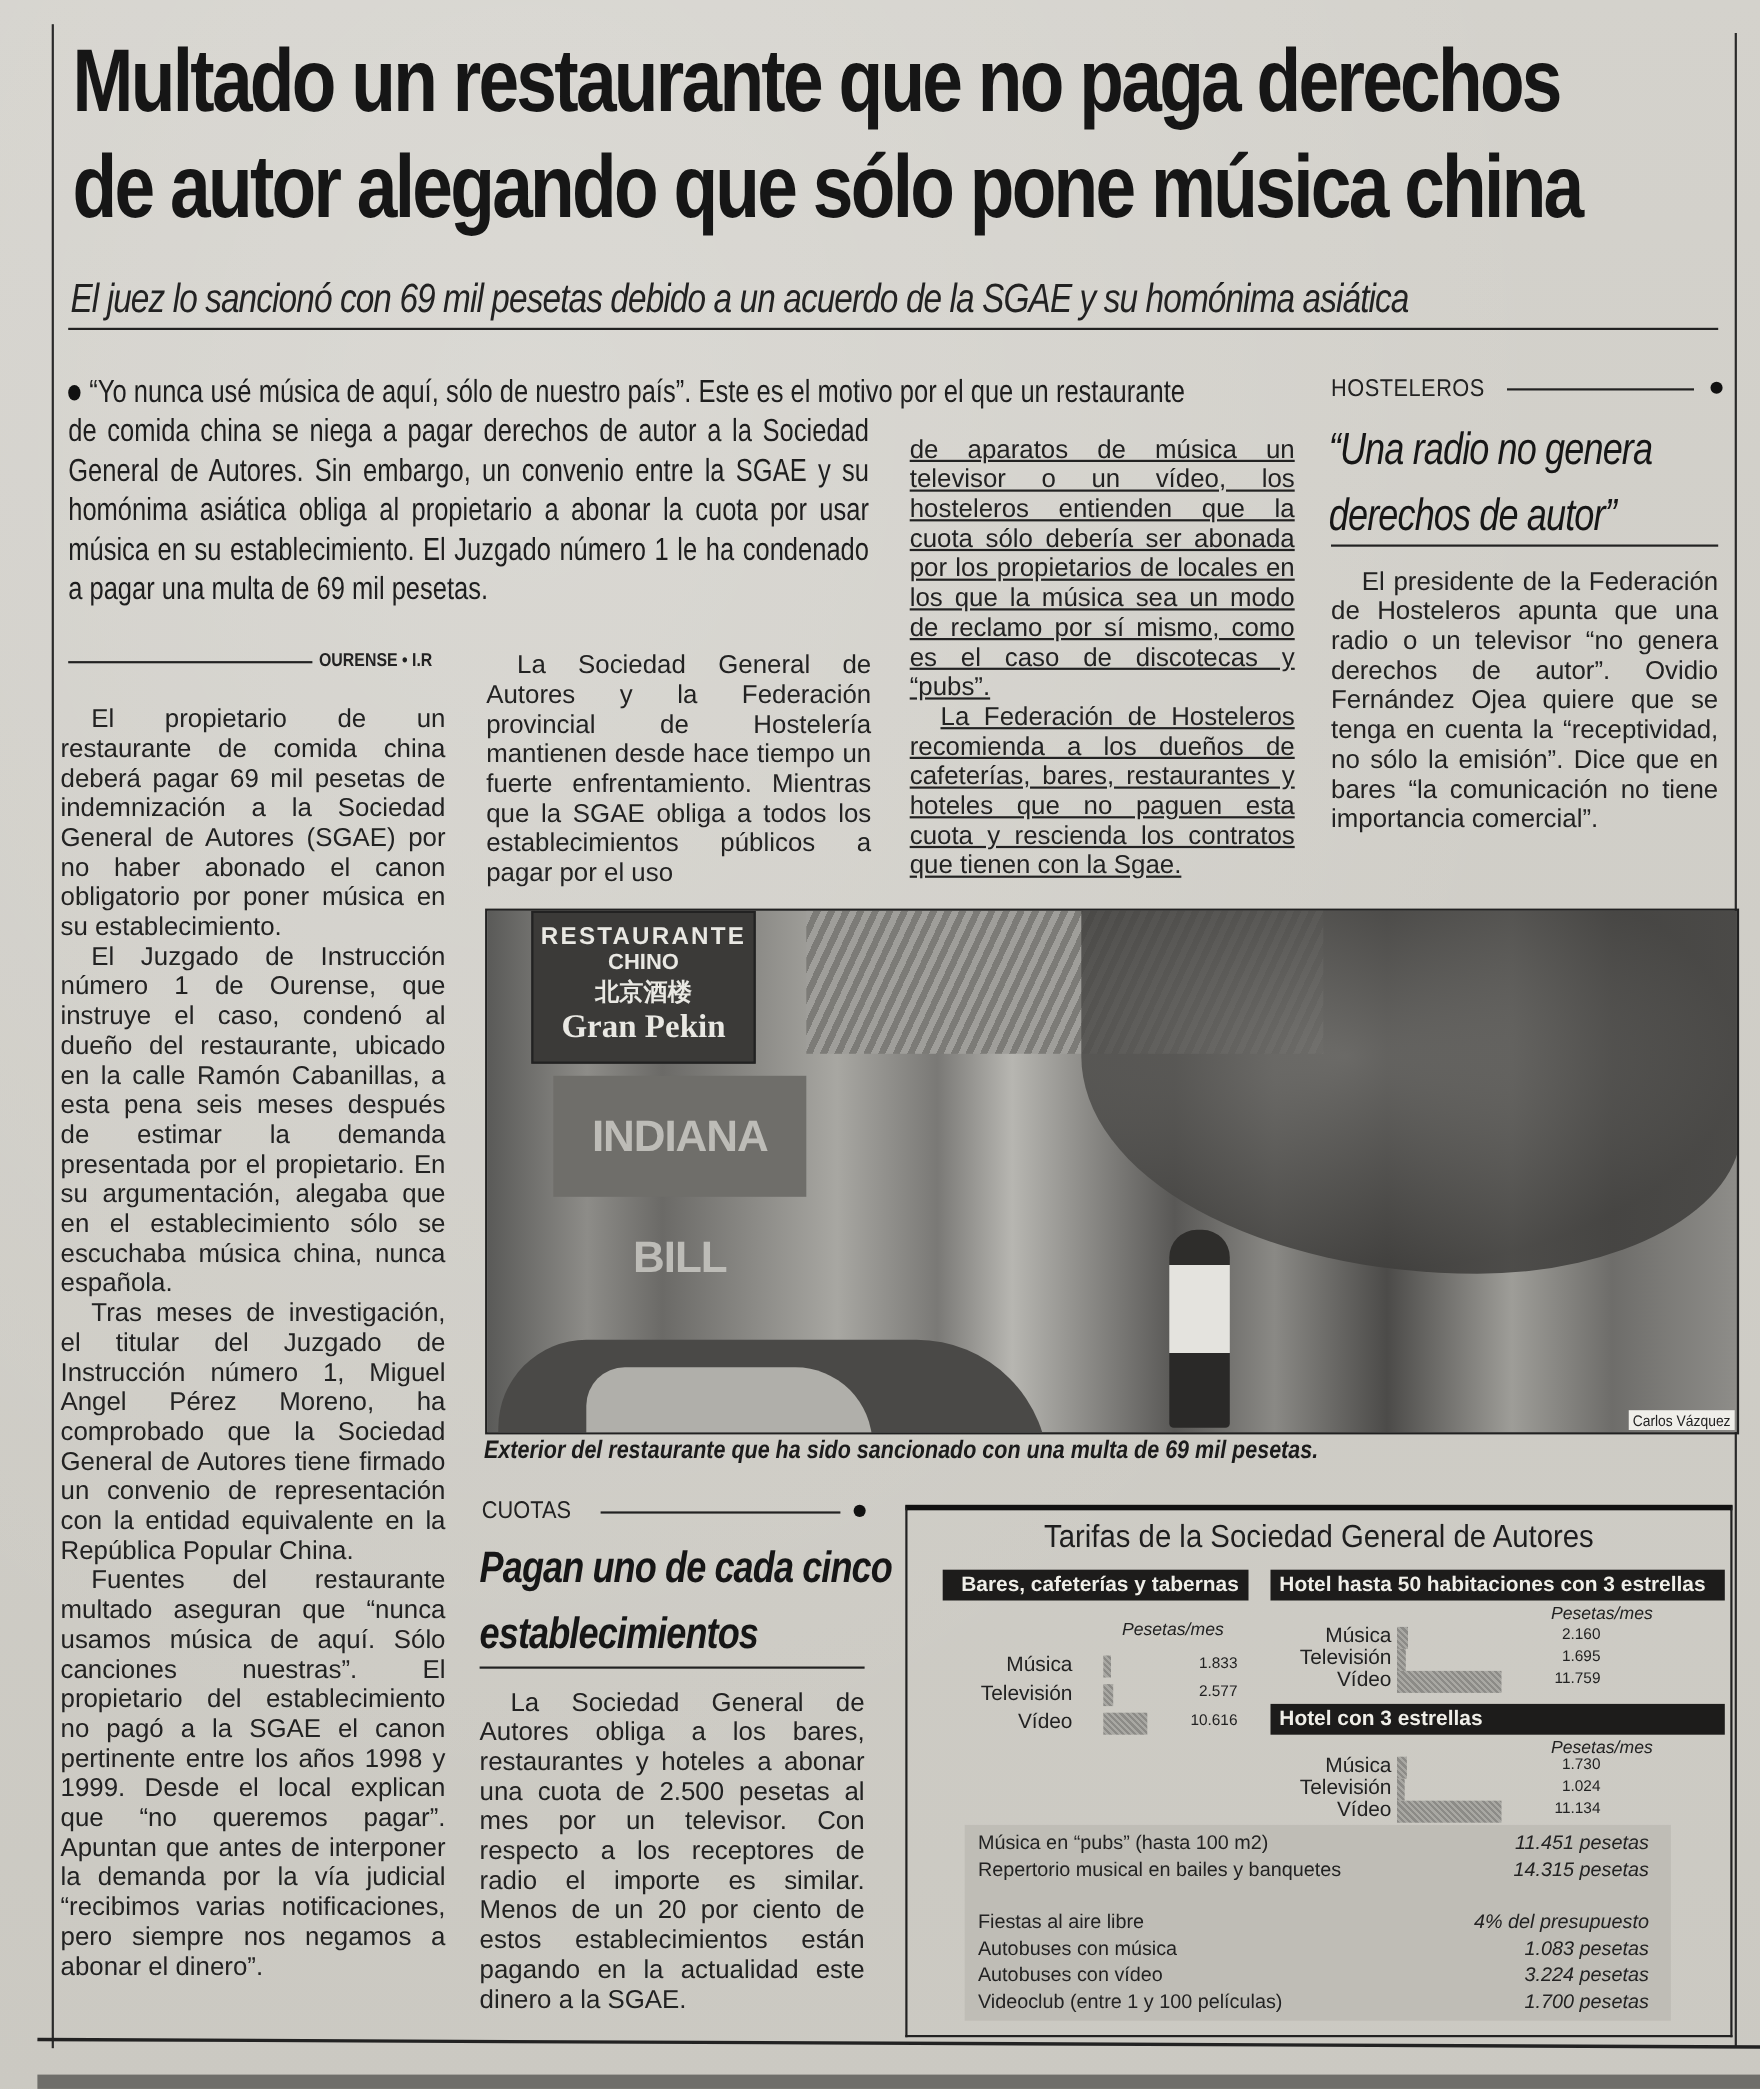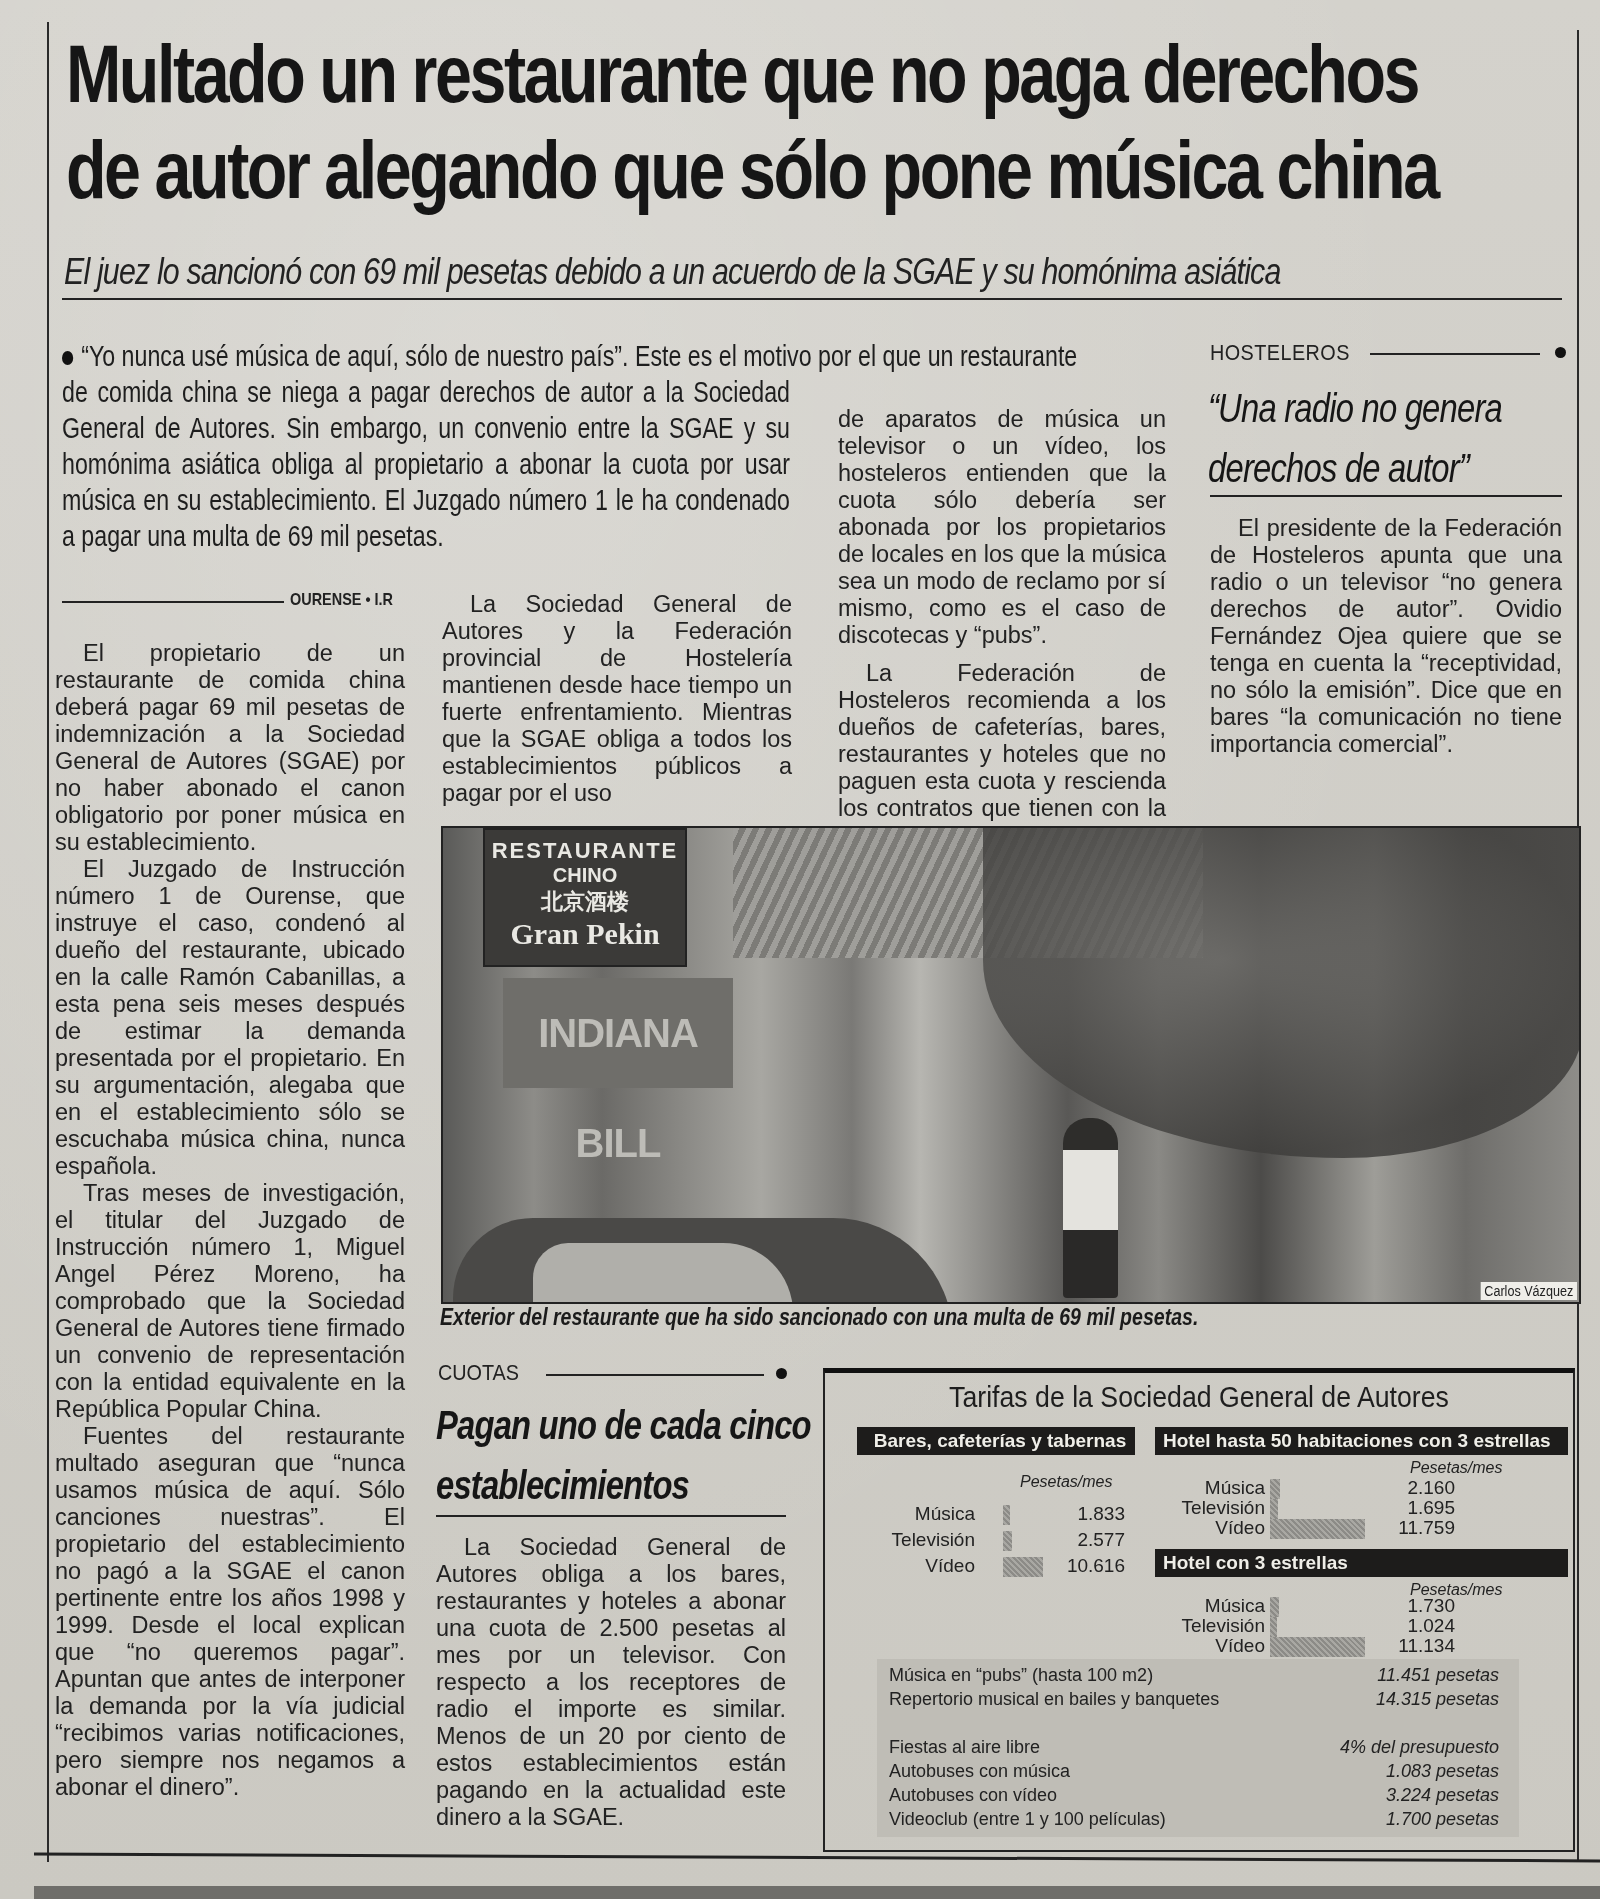--- a/index.html
+++ b/index.html
@@ -45,21 +45,21 @@
 
     .dateline { position:absolute; left:62px; top:590px; width:350px; height:22px; }
     .dateline .rule { position:absolute; left:0; top:11px; width:222px; height:2px; background:#222; }
     .dateline .txt { position:absolute; left:228px; top:0; font-size:17px; font-weight:700; color:#222; transform:scaleX(0.85); transform-origin:left top; white-space:nowrap; }
 
     .col1 { position:absolute; left:55px; top:640px; width:350px; }
     .col1 p { margin:0; text-indent:28px; }
     .col2 { position:absolute; left:442px; top:591px; width:350px; }
     .col2 p { margin:0; text-indent:28px; }
     .col3 { position:absolute; left:827px; top:395px; width:350px; }
-    .col3 p { margin:11px; text-indent:28px; }
+    .col3 p { margin:0; text-indent:28px;text-decoration:underline; }
     .col3 p.noindent { text-indent:0; }
 
     .side-kicker { position:absolute; left:1210px; top:340px; width:360px; height:26px; }
     .side-kicker .k { position:absolute; left:0; top:0; font-size:22px; color:#222; letter-spacing:0.5px; transform:scaleX(0.9); transform-origin:left top; }
     .side-kicker .rule { position:absolute; left:160px; top:13px; width:170px; height:2px; background:#222; }
     .side-kicker .dot { position:absolute; left:345px; top:7px; width:11px; height:11px; border-radius:50%; background:#111; }
     .side-title { position:absolute; left:1208px; top:378px; width:460px; font-style:italic; font-size:41px; line-height:60px; color:#161616; letter-spacing:-1px; transform:scaleX(0.8); transform-origin:left top; }
     .side-rule { position:absolute; left:1210px; top:495px; width:352px; height:2px; background:#222; }
     .side-body { position:absolute; left:1210px; top:515px; width:352px; }
     .side-body p { margin:0; text-indent:28px; }
@@ -93,21 +93,21 @@
     .cuotas-body { position:absolute; left:436px; top:1534px; width:350px; }
     .cuotas-body p { margin:0; text-indent:28px; }
 
     .tariff-box { position:absolute; left:823px; top:1368px; width:748px; height:477px; border:2px solid #222; border-top:5px solid #111; }
     .tariff-title { position:absolute; left:0; top:8px; width:100%; text-align:center; font-size:29px; color:#1e1e1e; transform:scaleX(0.92); }
     .cat-hdr { position:absolute; height:28px; background:#1d1c1b; color:#efeee8; font-weight:700; font-size:19px; line-height:28px; padding-left:8px; white-space:nowrap; overflow:hidden; }
     .unit-lbl { position:absolute; font-style:italic; font-size:16px; color:#222; }
     .row { position:absolute; height:22px; }
     .row .lbl { position:absolute; right:0; top:0; font-size:19px; color:#222; white-space:nowrap; }
     .bar { position:absolute; height:20px; background:repeating-linear-gradient(45deg,#8c8b87 0 2px,#a9a8a3 2px 4px); }
-    .val { position:absolute; font-size:19px; color:#222; text-align:right; }
+    .val { position:absolute; font-size:14px; color:#222; text-align:right; }
     .misc-box { position:absolute; left:52px; top:286px; width:642px; height:178px; background:#bfbdb6; }
     .misc-row { position:absolute; left:12px; width:610px; height:22px; font-size:18px; color:#222; }
     .misc-row .ml { position:absolute; left:0; top:0; white-space:nowrap; }
     .misc-row .mv { position:absolute; right:0; top:0; font-style:italic; white-space:nowrap; }
   </style>
 </head>
 <body>
 
 <div class="page">
   <div class="frame-left"></div>

